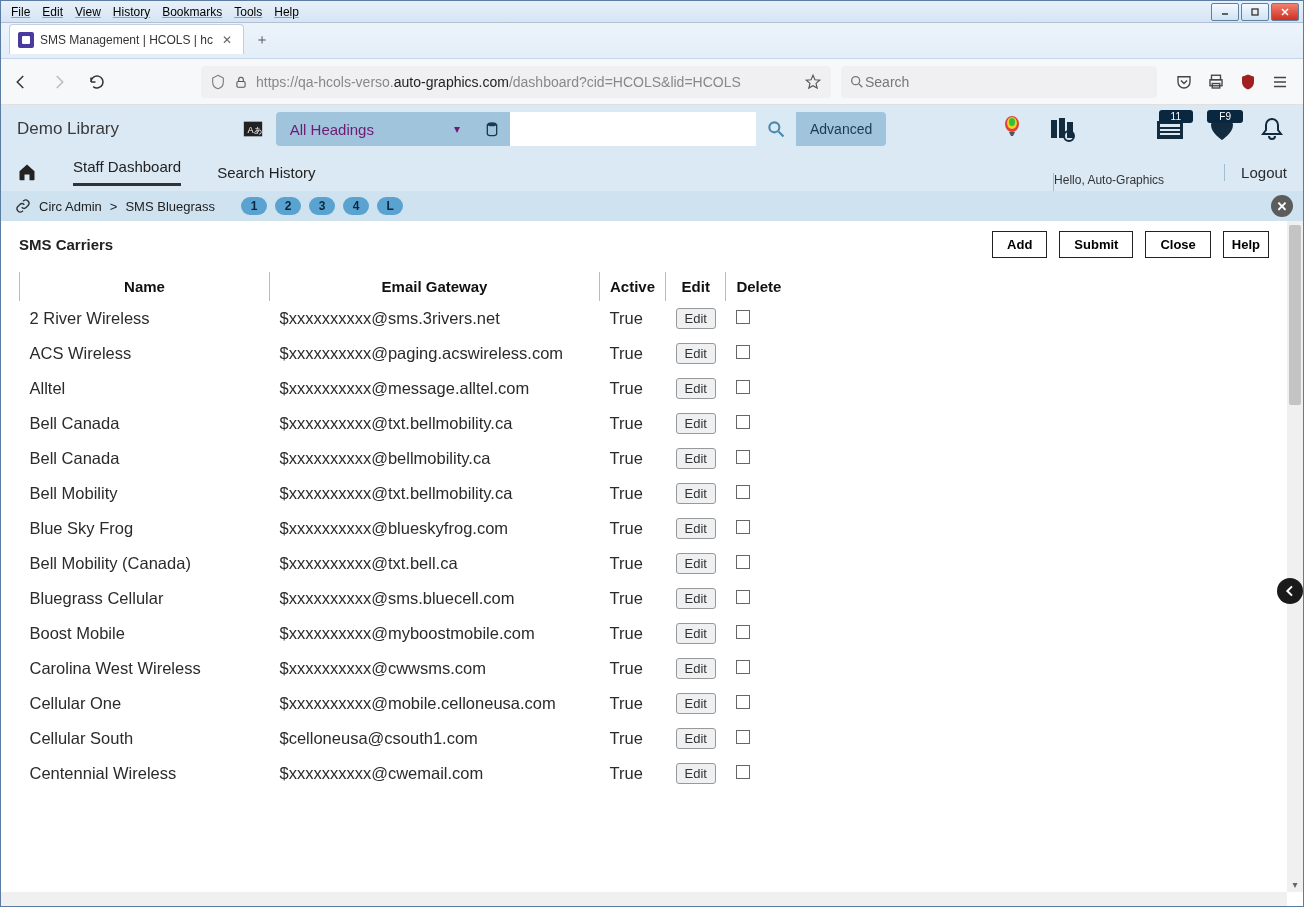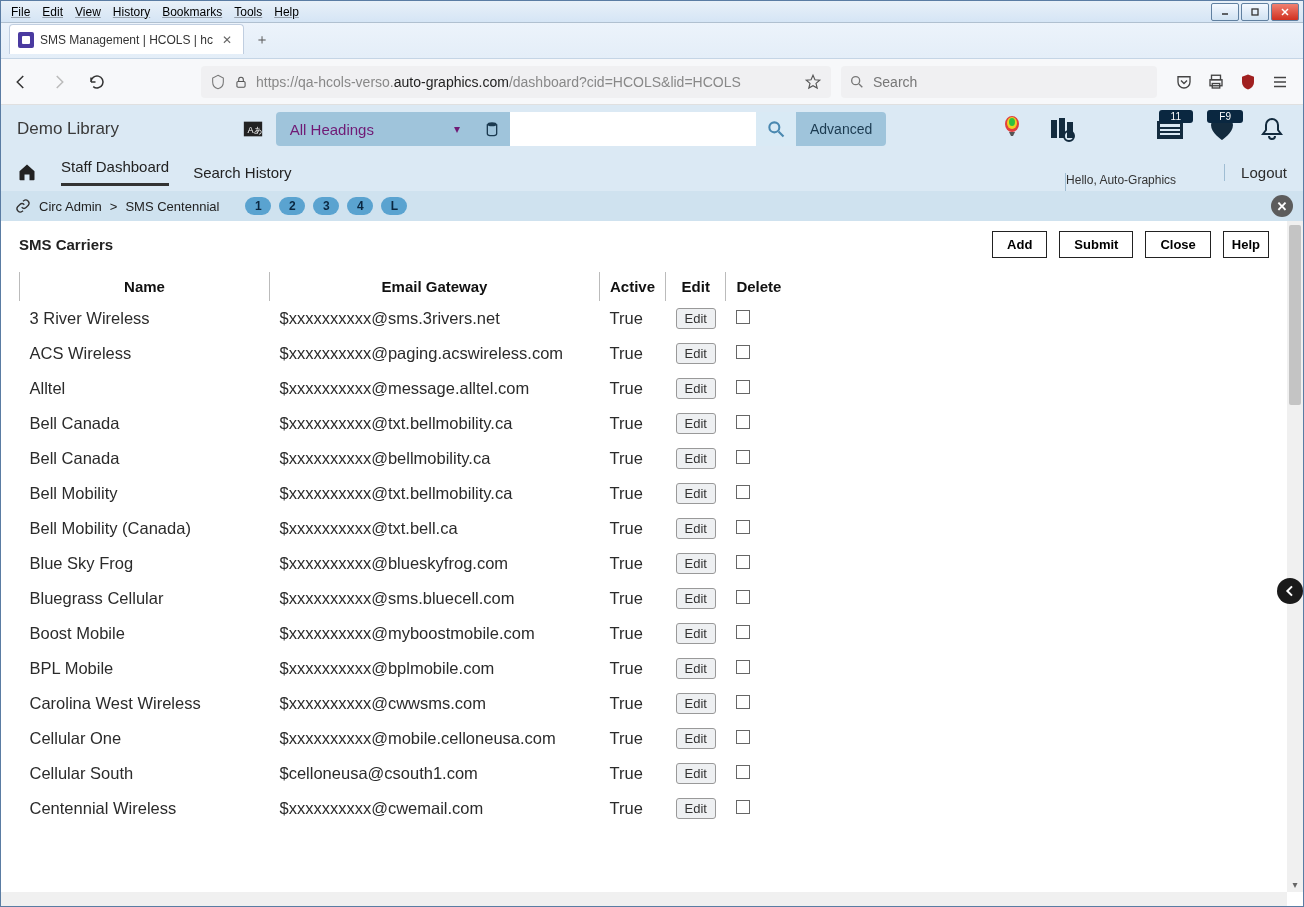--- a/index.html
+++ b/index.html
@@ -24,39 +24,39 @@
 
 
 .urlrow { height: 46px; background: #f7f8fa; display:flex; align-items:center; padding: 0 6px; gap: 10px; border-bottom: 1px solid #e0e0e0;}
 .navbtn { width:28px;height:28px;display:flex;align-items:center;justify-content:center;color:#555;}
 .navbtn.disabled{color:#bbb;}
 .urlbox { flex: 0 0 630px; height: 32px; border:1px solid transparent; border-radius:4px; background:#f0f0f2; display:flex;align-items:center;padding:0 8px;gap:8px;color:#666;font-size:14px;}
 .urlbox .lock{color:#666;}
 .urltext{flex:1;white-space:nowrap;overflow:hidden;}
 .urltext .dim{color:#888;}
 .urltext .dark{color:#222;}
-.searchbox { flex:1; height:32px; background:#f0f0f2; border-radius:4px; display:flex;align-items:center;padding:0 8px;gap:8px;color:#777;}
+.searchbox { flex:1; height:32px; background:#f0f0f2; border-radius:4px; display:flex;align-items:center;padding:0 8px;color:#777;}
 .righticons{display:flex;gap:14px;align-items:center;padding:0 8px;}
 .righticons .icn{width:18px;height:18px;display:flex;align-items:center;justify-content:center;color:#444;}
 
 
 .appbar { background:#dbe9f4; height:48px; display:flex;align-items:center;padding:0 16px;color:#333;}
 .brand { font-size:17px; color:#3a3a3a; margin-right:auto;}
 .tlicn { width:26px;height:26px; margin:0 10px; display:flex;align-items:center;justify-content:center;}
 .dropdown { height:34px; background:#9fc4db; border-radius:4px 0 0 4px; display:flex;align-items:center;padding:0 14px;gap:80px;color:#701a75;font-size:15px;}
 .dropdown .chev{font-size:12px;}
 .dbicn{background:#9fc4db;height:34px;display:flex;align-items:center;padding:0 10px;}
 .searchfield{width:246px;height:34px;background:#fff;border:none;}
 .searchbtn{width:40px;height:34px;background:#d9eaf5;display:flex;align-items:center;justify-content:center;}
 .advbtn{height:34px;background:#9fc4db;border-radius:0 4px 4px 0;display:flex;align-items:center;padding:0 14px;color:#1b3a50;}
 .topiconcluster{display:flex;align-items:center;gap:20px;margin-left:auto;}
 .topiconcluster .bi{position:relative;width:30px;height:30px;display:flex;align-items:center;justify-content:center;color:#132b3e;}
 .badge{position:absolute;top:-4px;right:-6px;background:#0a2740;color:#fff;font-size:10px;padding:1px 12px;border-radius:3px;}
 
-.navrow { background:#dbe9f4; height:38px; display:flex;align-items:center;padding:0 16px;gap:24px; font-size:15px; color:#2b2b2b;}
+.navrow { background:#dbe9f4; height:38px; display:flex;align-items:center;padding:0 16px;gap:36px; font-size:15px; color:#2b2b2b;}
 .navrow .home{color:#222;}
 .navrow .link{color:#222;}
 .navrow .link.active{font-weight:500; border-bottom:3px solid #333;padding-bottom:8px;}
 .navrow .acct{margin-left:auto;text-align:left;font-size:12px;color:#333;line-height:1.2;border-left:1px solid #9fbdd3;margin-top:37px;}
 .navrow .acct .big{font-size:17px;color:#1a1a1a;}
 .navrow .logout{border-left:1px solid #9fbdd3;padding-left:16px;margin-left:24px;}
 
 .crumbrow { background:#cfe2ef; height:30px;display:flex;align-items:center;padding:0 14px;gap:8px;font-size:13px;color:#222;position:relative;}
 .crumbrow .chain{color:#444;}
 .crumbpill{background:#5aa3d0;color:#0a2740;font-weight:bold;height:18px;min-width:26px;border-radius:9px;display:flex;align-items:center;justify-content:center;padding:0 6px;font-size:12px;}
@@ -293,21 +293,21 @@
 </div>
 
 <div class="crumbrow">
   <span class="chain">
       <svg width="16" height="16" viewBox="0 0 24 24">
         <path d="M10 14a5 5 0 0 0 7 0l3-3a5 5 0 0 0-7-7l-1 1M14 10a5 5 0 0 0-7 0l-3 3a5 5 0 0 0 7 7l1-1" fill="none" stroke="#333" stroke-width="2"></path>
       </svg>
     </span>
   <span>Circ Admin</span>
   <span>&gt;</span>
-  <span>SMS Centennial</span>
+  <span>SMS Bluegrass</span>
   <span style="width:10px;"></span>
   <span class="crumbpill">1</span>
   <span class="crumbpill">2</span>
   <span class="crumbpill">3</span>
   <span class="crumbpill">4</span>
   <span class="crumbpill">L</span>
   <span class="closex">✕</span>
 </div>
 
 <div class="content">
@@ -326,21 +326,21 @@
         <tr>
           <th style="width:250px;">Name</th>
           <th style="width:330px;">Email Gateway</th>
           <th>Active</th>
           <th>Edit</th>
           <th>Delete</th>
         </tr>
       </thead>
       <tbody id="tbody">
           <tr>
-            <td class="name">3 River Wireless</td>
+            <td class="name">2 River Wireless</td>
             <td class="gw">$xxxxxxxxxx@sms.3rivers.net</td>
             <td class="act">True</td>
             <td><button class="editbtn">Edit</button></td>
             <td><span class="chk"></span></td>
           </tr>
           <tr>
             <td class="name">ACS Wireless</td>
             <td class="gw">$xxxxxxxxxx@paging.acswireless.com</td>
             <td class="act">True</td>
             <td><button class="editbtn">Edit</button></td>
@@ -368,50 +368,43 @@
             <td><span class="chk"></span></td>
           </tr>
           <tr>
             <td class="name">Bell Mobility</td>
             <td class="gw">$xxxxxxxxxx@txt.bellmobility.ca</td>
             <td class="act">True</td>
             <td><button class="editbtn">Edit</button></td>
             <td><span class="chk"></span></td>
           </tr>
           <tr>
+            <td class="name">Blue Sky Frog</td>
+            <td class="gw">$xxxxxxxxxx@blueskyfrog.com</td>
+            <td class="act">True</td>
+            <td><button class="editbtn">Edit</button></td>
+            <td><span class="chk"></span></td>
+          </tr>
+          <tr>
             <td class="name">Bell Mobility (Canada)</td>
             <td class="gw">$xxxxxxxxxx@txt.bell.ca</td>
             <td class="act">True</td>
             <td><button class="editbtn">Edit</button></td>
             <td><span class="chk"></span></td>
           </tr>
           <tr>
-            <td class="name">Blue Sky Frog</td>
-            <td class="gw">$xxxxxxxxxx@blueskyfrog.com</td>
-            <td class="act">True</td>
-            <td><button class="editbtn">Edit</button></td>
-            <td><span class="chk"></span></td>
-          </tr>
-          <tr>
             <td class="name">Bluegrass Cellular</td>
             <td class="gw">$xxxxxxxxxx@sms.bluecell.com</td>
             <td class="act">True</td>
             <td><button class="editbtn">Edit</button></td>
             <td><span class="chk"></span></td>
           </tr>
           <tr>
             <td class="name">Boost Mobile</td>
             <td class="gw">$xxxxxxxxxx@myboostmobile.com</td>
-            <td class="act">True</td>
-            <td><button class="editbtn">Edit</button></td>
-            <td><span class="chk"></span></td>
-          </tr>
-          <tr>
-            <td class="name">BPL Mobile</td>
-            <td class="gw">$xxxxxxxxxx@bplmobile.com</td>
             <td class="act">True</td>
             <td><button class="editbtn">Edit</button></td>
             <td><span class="chk"></span></td>
           </tr>
           <tr>
             <td class="name">Carolina West Wireless</td>
             <td class="gw">$xxxxxxxxxx@cwwsms.com</td>
             <td class="act">True</td>
             <td><button class="editbtn">Edit</button></td>
             <td><span class="chk"></span></td>

